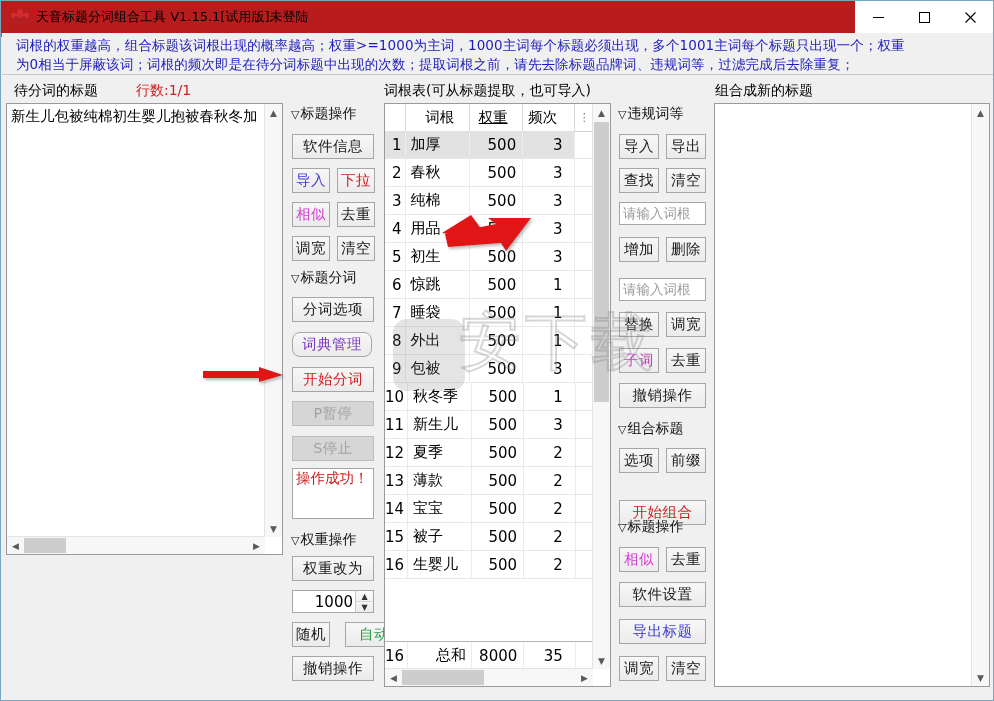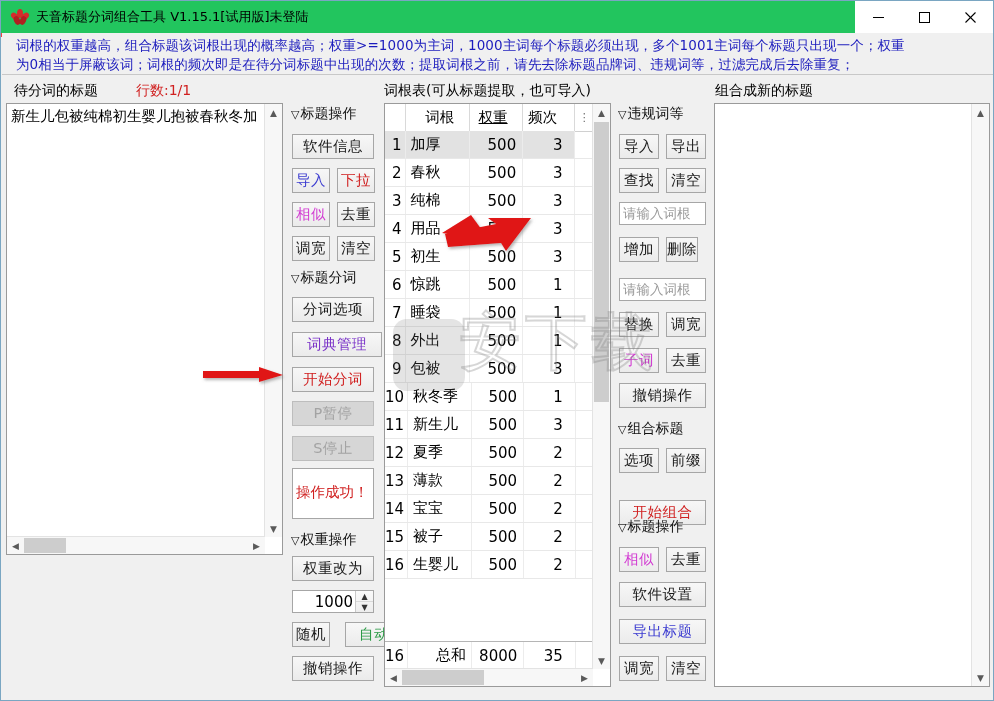--- a/index.html
+++ b/index.html
@@ -15,21 +15,21 @@
   .window{
     position:absolute;left:0;top:0;width:994px;height:701px;
     box-sizing:border-box;
     border:1px solid #7aa6c2;
     background:#f0f0f0;
     overflow:hidden;
   }
   
   .titlebar{
     position:absolute;left:0;top:0;right:0;height:32px;
-    background:#22c55e;
+    background:#b91c1c;
     display:flex;align-items:center;
     border-bottom:4px solid #ef4444;
   }
   .app-icon{
     width:16px;height:16px;margin-left:11px;margin-right:8px;
     position:relative;flex:none;
   }
   .app-icon .petal{
     position:absolute;width:6px;height:9px;border-radius:50%;
     background:#d42c2c;
@@ -121,21 +121,21 @@
   }
   .grouplbl{
     position:absolute;font-size:14px;color:#111;white-space:nowrap;
     display:flex;align-items:center;gap:1px;
   }
   .tri{font-size:11px;line-height:1;}
 
   
   .statusbox{
     position:absolute;box-sizing:border-box;border:1px solid #a6a6a6;background:#fff;
-    padding:14px 3px;font-size:14.5px;color:#d02020;
+    padding:0 3px;font-size:14.5px;color:#d02020;
   }
 
   
   .spin{
     position:absolute;box-sizing:border-box;border:1px solid #a6a6a6;background:#fff;
     display:flex;align-items:center;justify-content:flex-end;
     font-size:15px;color:#000;padding-right:20px;
   }
   .spin .updn{
     position:absolute;right:0;top:0;bottom:0;width:17px;
@@ -284,21 +284,21 @@
 
   <div class="btn" style="left:291px;top:235px;width:38px;height:25px;">调宽</div>
   <div class="btn" style="left:336px;top:235px;width:38px;height:25px;">清空</div>
 
   <div class="grouplbl" style="left:290px;top:268px;">
     <span class="tri">▽</span>
     <span>标题分词</span>
   </div>
 
   <div class="btn" style="left:291px;top:296px;width:82px;height:25px;">分词选项</div>
-  <div class="btn" style="left:291px;top:331px;width:90px;height:25px;color:#7b34c8;">词典管理</div>
+  <div class="btn" style="left:291px;top:331px;width:80px;height:25px;color:#7b34c8;border-radius:8px;">词典管理</div>
   <div class="btn" style="left:291px;top:366px;width:82px;height:25px;color:#d02020;">开始分词</div>
 
   <div class="btn disabled" style="left:291px;top:400px;width:82px;height:25px;">P暂停</div>
   <div class="btn disabled" style="left:291px;top:435px;width:82px;height:25px;">S停止</div>
 
   <div class="statusbox" style="left:291px;top:467px;width:82px;height:51px;">
     <span>操作成功！</span>
   </div>
 
   <div class="grouplbl" style="left:290px;top:530px;">
@@ -477,21 +477,21 @@
   <div class="btn" style="left:665px;top:133px;width:40px;height:25px;">导出</div>
 
   <div class="btn" style="left:618px;top:167px;width:40px;height:25px;">查找</div>
   <div class="btn" style="left:665px;top:167px;width:40px;height:25px;">清空</div>
 
   <div class="input" style="left:618px;top:201px;width:87px;height:23px;">
     <span>请输入词根</span>
   </div>
 
   <div class="btn" style="left:618px;top:236px;width:40px;height:25px;">增加</div>
-  <div class="btn" style="left:665px;top:236px;width:32px;height:25px;">删除</div>
+  <div class="btn" style="left:665px;top:236px;width:40px;height:25px;">删除</div>
 
   <div class="input" style="left:618px;top:277px;width:87px;height:23px;">
     <span>请输入词根</span>
   </div>
 
   <div class="btn" style="left:618px;top:311px;width:40px;height:25px;">替换</div>
   <div class="btn" style="left:665px;top:311px;width:40px;height:25px;">调宽</div>
 
   <div class="btn" style="left:618px;top:347px;width:40px;height:25px;color:#d23ad2;">子词</div>
   <div class="btn" style="left:665px;top:347px;width:40px;height:25px;">去重</div>

